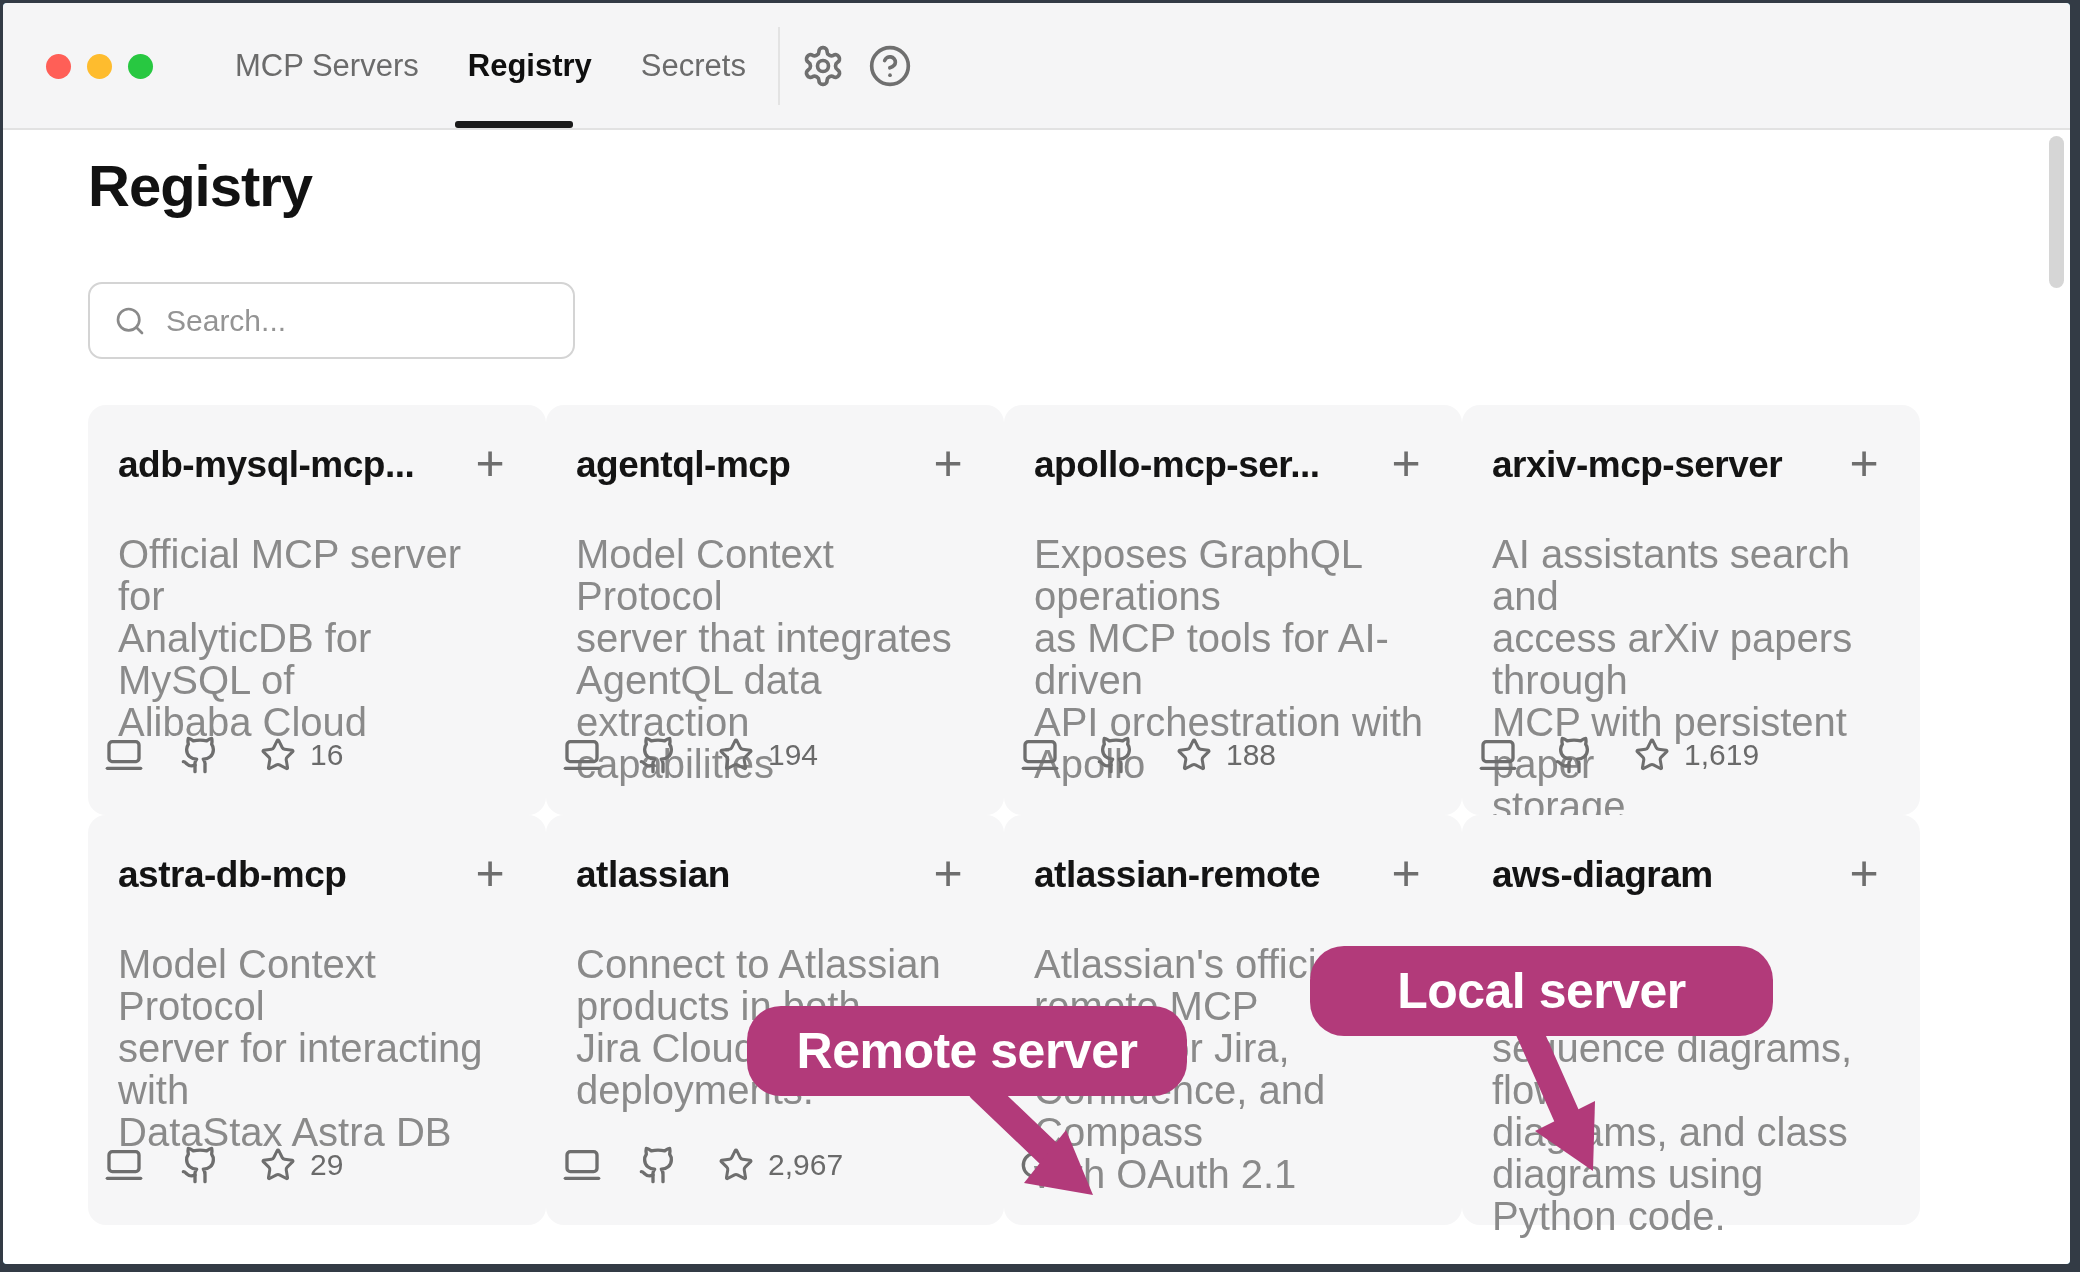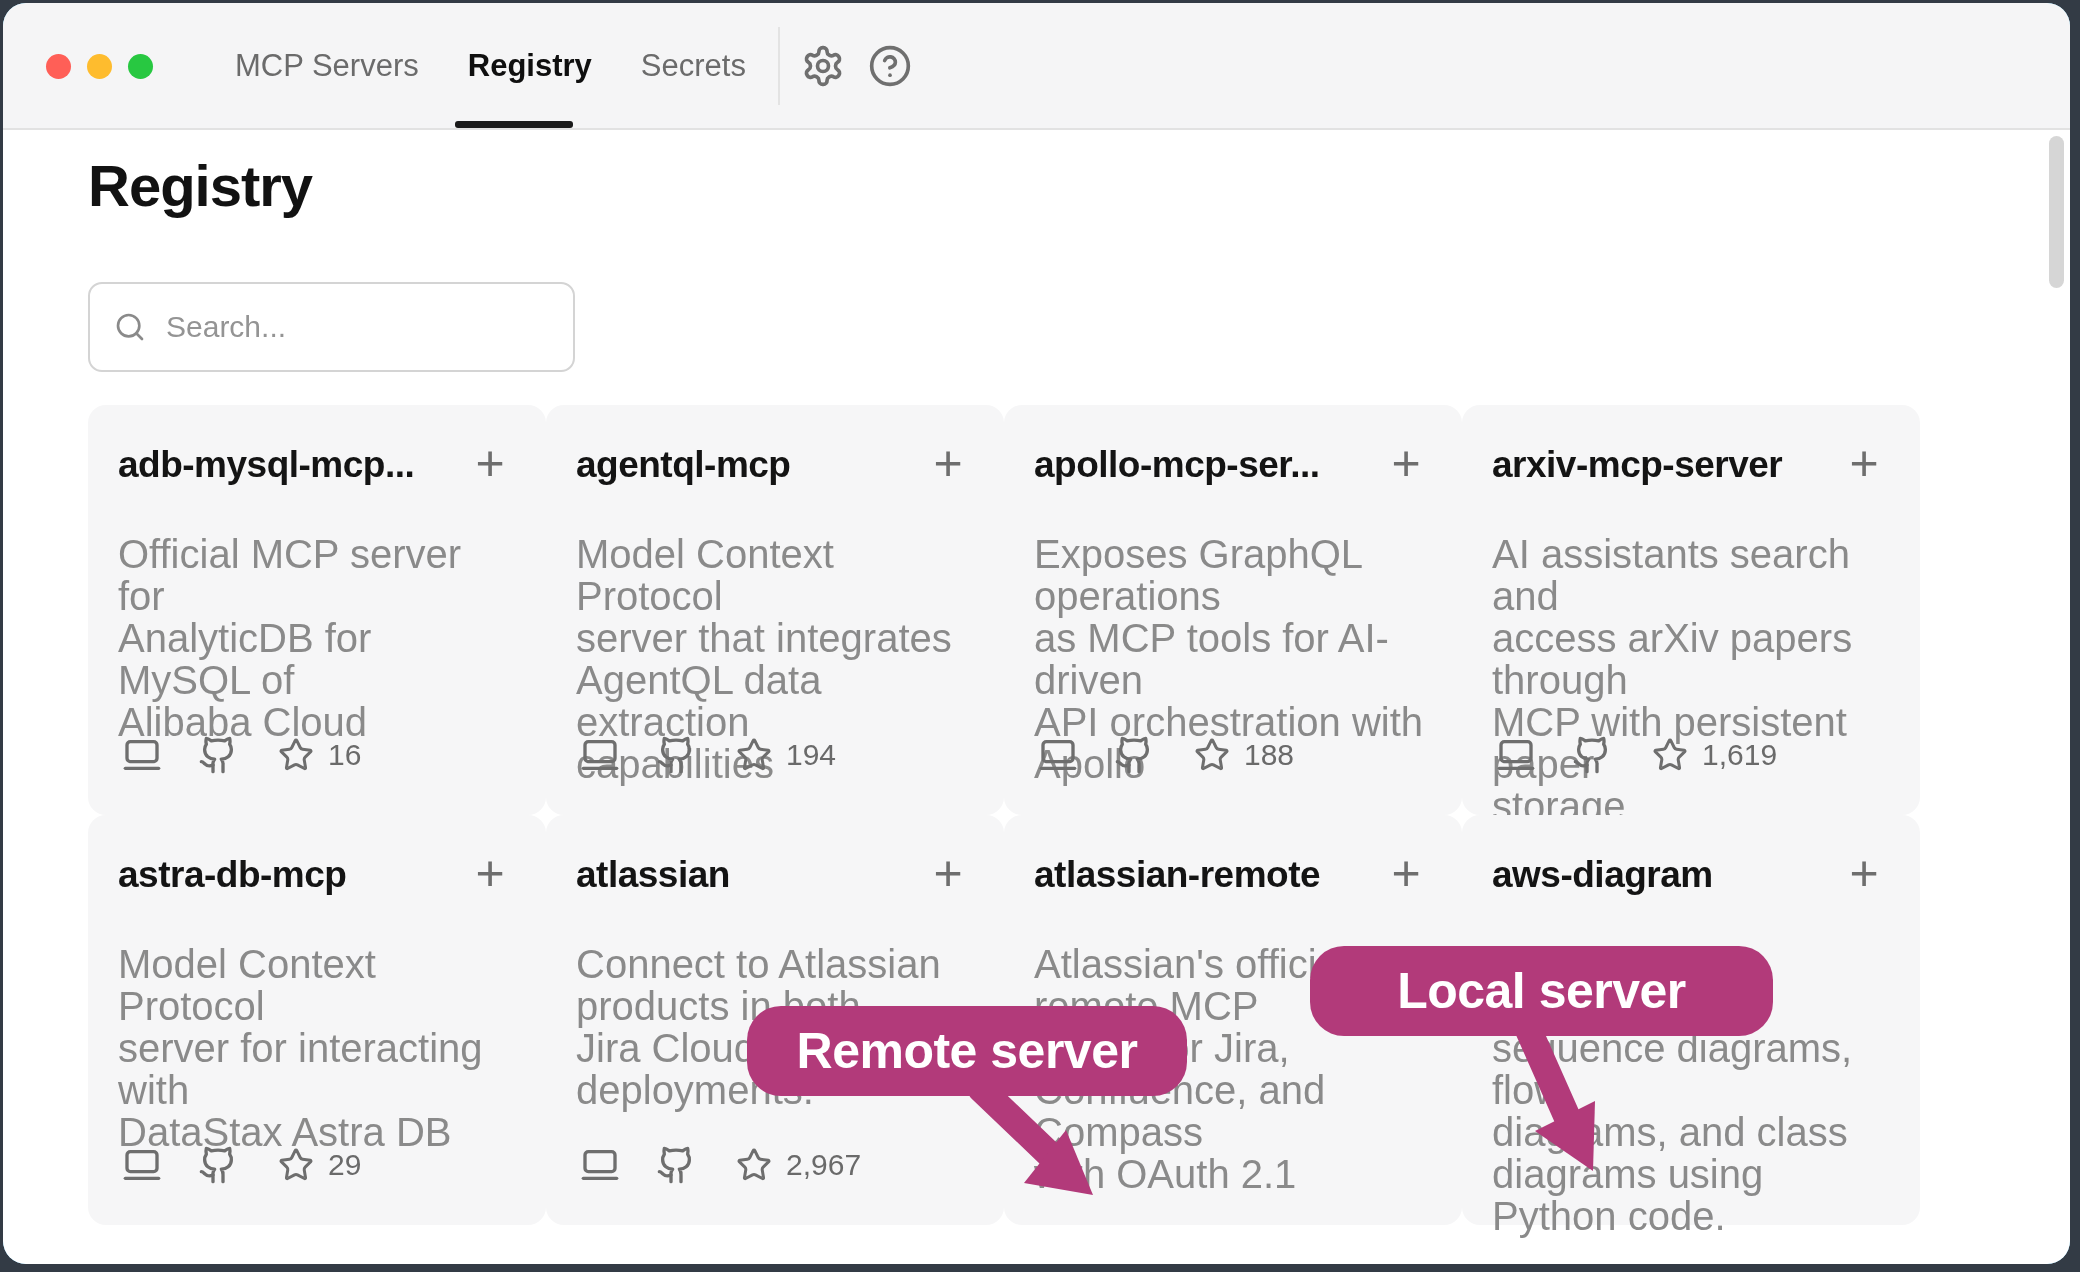--- a/index.html
+++ b/index.html
@@ -4,42 +4,42 @@
 <style>
   html,body{margin:0;padding:0;}
   body{
     width:2080px;height:1272px;overflow:hidden;position:relative;
     background:#333b45;
     font-family:"Liberation Sans","DejaVu Sans",sans-serif;
     -webkit-font-smoothing:antialiased;
   }
   .frame{
     position:absolute;left:3px;top:3px;right:10px;bottom:8px;
-    border-radius:23px;overflow:hidden;background:#7dd3fc;
+    border-radius:4px;overflow:hidden;background:#7dd3fc;
   }
   
   .titlebar{
     position:absolute;left:0;top:0;right:0;height:125px;
     background:#f5f5f6;border-bottom:2px solid #e2e2e2;
   }
   .traffic{position:absolute;top:51px;left:43px;display:flex;gap:16px;}
   .light{width:25px;height:25px;border-radius:50%;}
   .tabs{position:absolute;left:232px;top:0;height:125px;display:flex;align-items:center;gap:49px;}
   .tab{font-size:31px;color:#6b6b6b;cursor:default;background:none;border:none;padding:0;font-family:inherit;}
   .tab.active{color:#0f0f0f;font-weight:700;}
   .tab-underline{position:absolute;left:452px;bottom:0;width:118px;height:7px;background:#1a1a1a;border-radius:3px;}
   .tb-divider{position:absolute;left:775px;top:24px;width:2px;height:78px;background:#e3e3e3;}
   .tb-iconbtn{position:absolute;top:38px;width:50px;height:50px;background:none;border:none;padding:0;
     display:flex;align-items:center;justify-content:center;cursor:default;}
   .tb-iconbtn svg{width:44px;height:44px;stroke:#6f6f6f;fill:none;stroke-width:2;stroke-linecap:round;stroke-linejoin:round;}
   
   .main{position:absolute;left:0;top:127px;right:0;bottom:0;background:#ffffff;}
   .page-title{position:absolute;left:85px;top:22px;margin:0;font-size:58px;font-weight:700;color:#121212;letter-spacing:-1px;}
   .searchbox{
-    position:absolute;left:85px;top:152px;width:487px;height:90px;box-sizing:border-box;
+    position:absolute;left:85px;top:152px;width:487px;height:77px;box-sizing:border-box;
     border:2px solid #d4d4d4;border-radius:14px;background:#fff;display:flex;align-items:center;
   }
   .searchbox svg{width:32px;height:32px;margin-left:24px;stroke:#8a8a8a;fill:none;stroke-width:2;stroke-linecap:round;}
   .searchbox input{
     flex:1;border:none;outline:none;background:transparent;margin-left:18px;margin-right:14px;
     font-size:30px;color:#333;font-family:inherit;
   }
   .searchbox input::placeholder{color:#949494;}
   
   .grid{
@@ -51,21 +51,21 @@
     margin:0;font-size:37px;line-height:44px;font-weight:700;color:#141414;letter-spacing:-0.5px;
     white-space:nowrap;overflow:hidden;max-width:350px;
   }
   .add-btn{
     position:absolute;top:30px;right:30px;width:52px;height:56px;background:none;border:none;padding:0;
     font-size:50px;font-weight:300;color:#6e6e6e;line-height:52px;font-family:inherit;cursor:default;
   }
   .card-desc{
     margin:46px 0 0 0;font-size:40px;line-height:42px;color:#8a8a8a;white-space:pre-line;
   }
-  .card-foot{position:absolute;left:34px;top:330px;height:40px;display:flex;align-items:center;}
+  .card-foot{position:absolute;left:16px;top:330px;height:40px;display:flex;align-items:center;}
   .card-foot .icon{display:inline-flex;width:40px;height:40px;}
   .card-foot .icon svg{width:40px;height:40px;stroke:#6e6e6e;fill:none;stroke-width:2;stroke-linecap:round;stroke-linejoin:round;}
   .icon-gh{margin-left:36px;}
   .star-badge{display:flex;align-items:center;margin-left:40px;}
   .star-badge svg{width:36px;height:36px;stroke:#6e6e6e;fill:none;stroke-width:2;stroke-linecap:round;stroke-linejoin:round;}
   .star-count{margin-left:14px;font-size:30px;color:#6a6a6a;}
   
   .callout{
     position:absolute;z-index:30;display:flex;align-items:center;justify-content:center;
     height:90px;border-radius:34px;color:#ffffff;font-size:50px;font-weight:700;letter-spacing:-0.5px;margin-left:24px;

